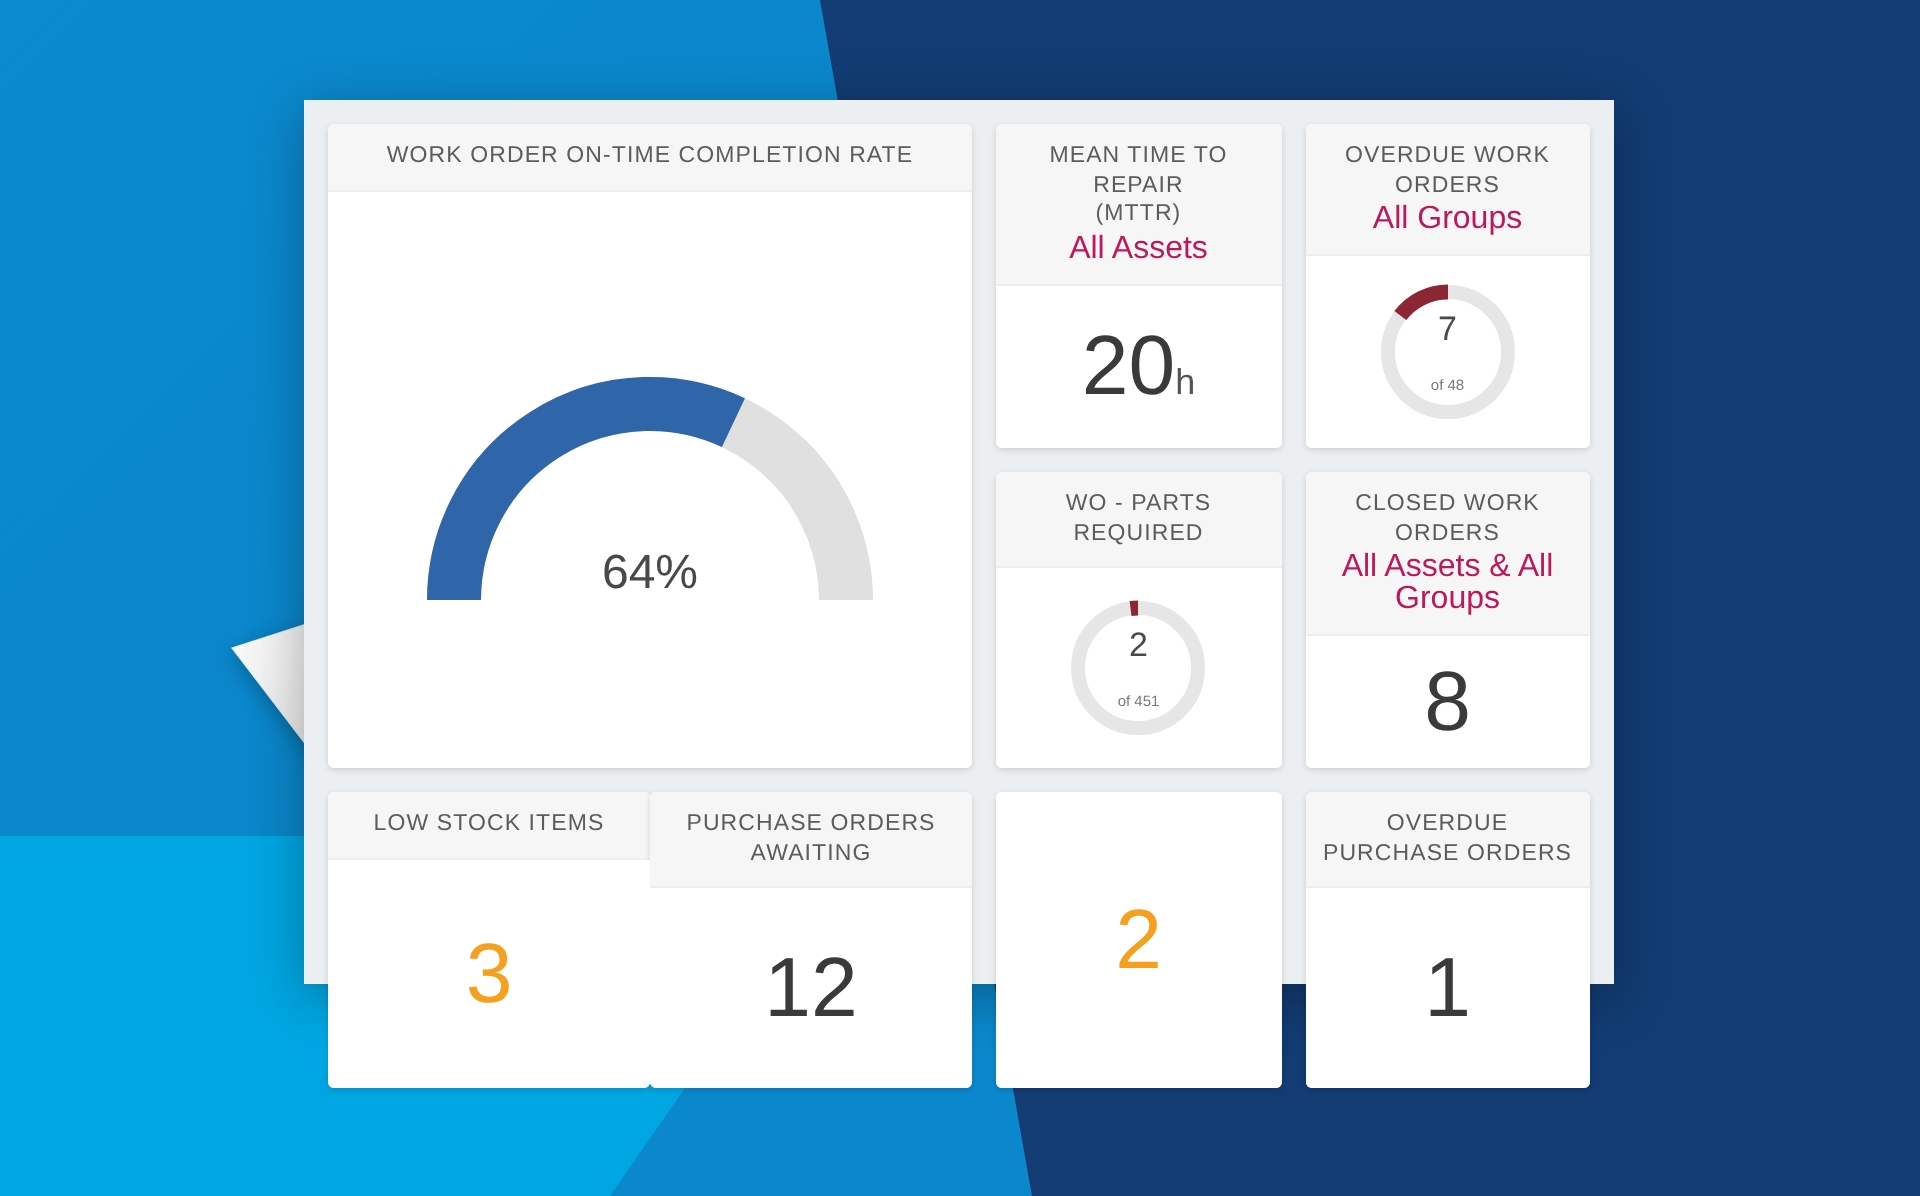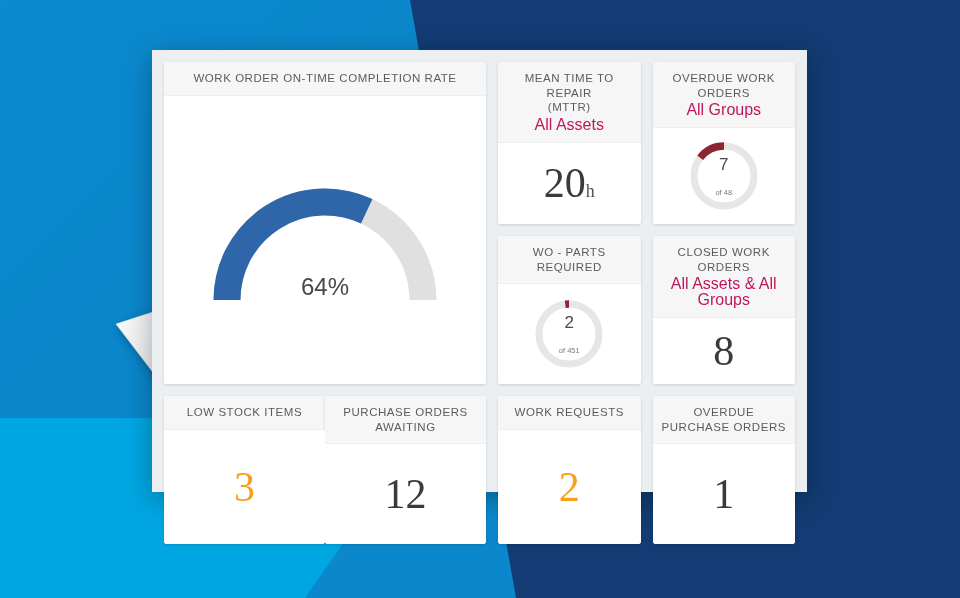--- a/index.html
+++ b/index.html
@@ -113,21 +113,20 @@
     background: #ffffff;
     position: relative;
   }
 
   
   .bignum {
     font-size: 42px;
     color: #3a3a3a;
     font-weight: 400;
     line-height: 1;
-    font-family: Liberation Serif, serif;
   }
   .bignum.orange { color: #f5a01e; }
   .bignum .unit {
     font-size: 18px;
     color: #555;
     vertical-align: baseline;
   }
 
   
   .gauge-wrap {
@@ -303,23 +302,20 @@
         <div class="card-head">
           <div class="card-title">PURCHASE ORDERS</div>
           <div class="card-title">AWAITING</div>
         </div>
         <div class="card-body">
           <div class="bignum">12</div>
         </div>
       </div>
 
       <div class="card" style="grid-column:2; grid-row:3;">
-        <div class="card-head">
-          <div class="card-title">WORK REQUESTS</div>
-        </div>
         <div class="card-body">
           <div class="bignum orange">2</div>
         </div>
       </div>
 
       <div class="card" style="grid-column:3; grid-row:3;">
         <div class="card-head">
           <div class="card-title">OVERDUE</div>
           <div class="card-title">PURCHASE ORDERS</div>
         </div>

